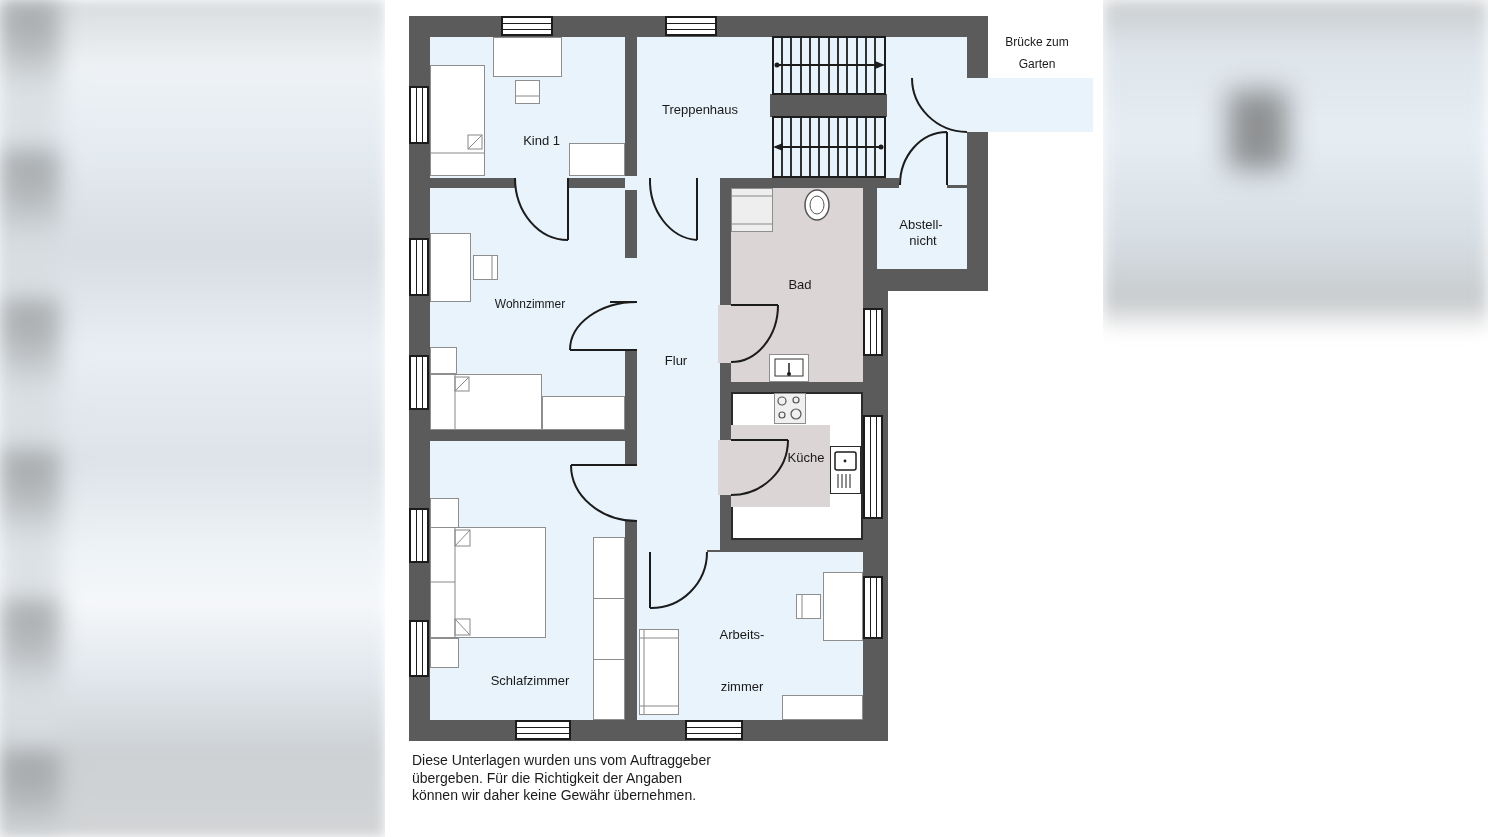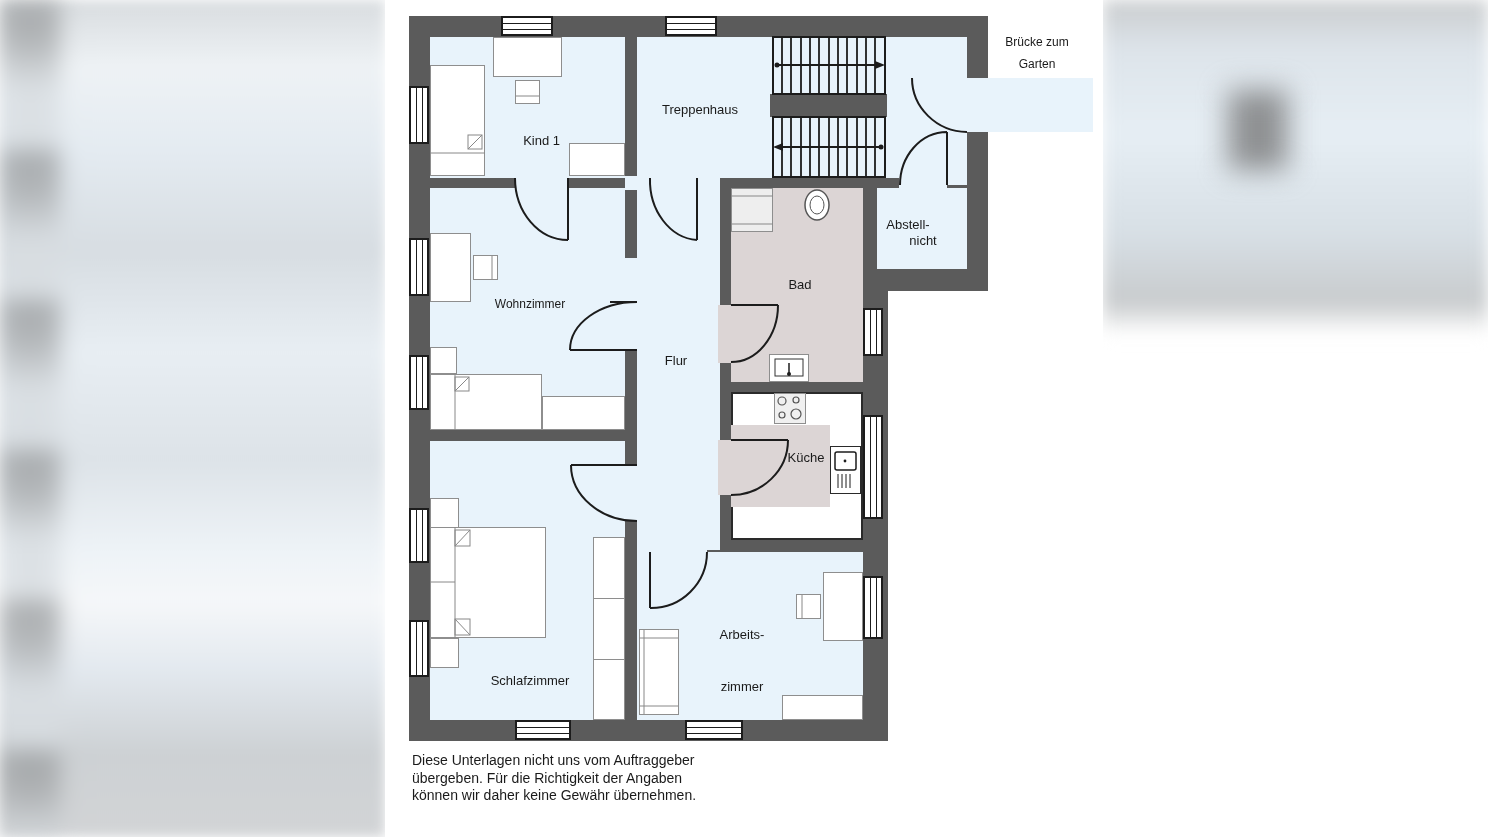--- a/index.html
+++ b/index.html
@@ -222,30 +222,30 @@
       <line x1="107" y1="256" x2="107" y2="279"></line>
       <line x1="417" y1="595" x2="417" y2="618"></line>
       <line x1="259" y1="630" x2="259" y2="714"></line>
       <line x1="254" y1="638" x2="293" y2="638"></line>
       <line x1="254" y1="706" x2="293" y2="706"></line>
     </g>
   </svg>
 
   <div class="label" style="left:115px;top:132px;width:60px;text-align:right;">Kind 1</div>
   <div class="label" style="left:265px;top:101px;width:100px;">Treppenhaus</div>
-  <div class="label" style="left:483px;top:216px;width:80px;">Abstell-</div>
+  <div class="label" style="left:496px;top:216px;width:80px;">Abstell-</div>
   <div class="label" style="left:498px;top:232px;width:80px;">nicht</div>
   <div class="label" style="left:390px;top:276px;width:50px;">Bad</div>
   <div class="label big" style="left:85px;top:296px;width:120px;">Wohnzimmer</div>
   <div class="label" style="left:266px;top:352px;width:50px;">Flur</div>
   <div class="label" style="left:396px;top:449px;width:50px;">Küche</div>
   <div class="label" style="left:85px;top:672px;width:120px;">Schlafzimmer</div>
   <div class="label" style="left:317px;top:626px;width:80px;">Arbeits-</div>
   <div class="label" style="left:317px;top:678px;width:80px;">zimmer</div>
   <div class="label big" style="left:597px;top:34px;width:110px;">Brücke zum</div>
   <div class="label big" style="left:597px;top:56px;width:110px;">Garten</div>
 
   <div class="disclaimer">
-    <div>Diese Unterlagen nicht uns vom Auftraggeber</div>
+    <div>Diese Unterlagen wurden uns vom Auftraggeber</div>
     <div>übergeben. Für die Richtigkeit der Angaben</div>
     <div>können wir daher keine Gewähr übernehmen.</div>
   </div>
 </div>
 
 </body></html>

